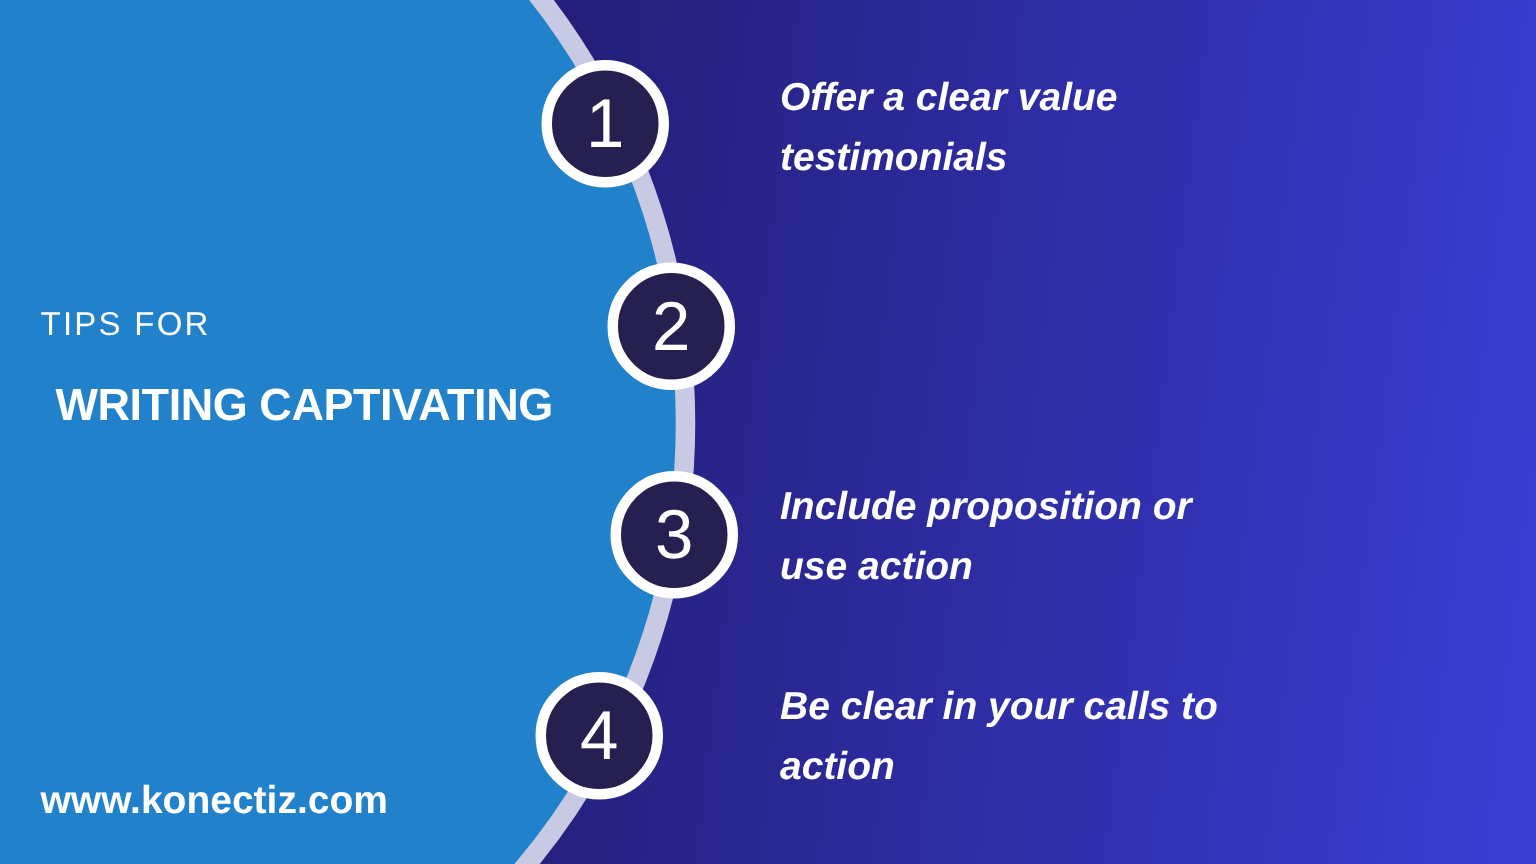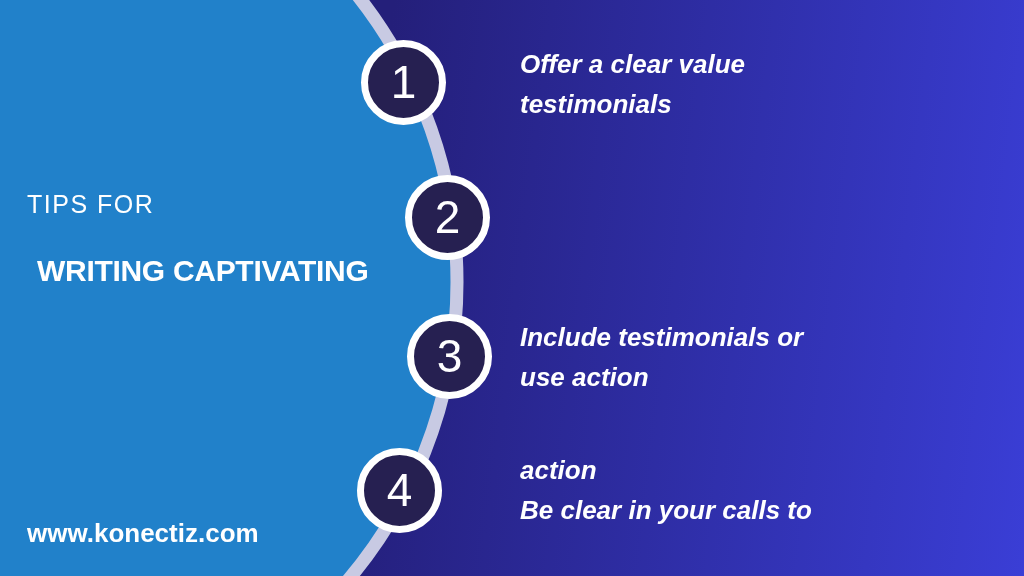--- a/index.html
+++ b/index.html
@@ -20,22 +20,22 @@
     left: 0;
     top: 0;
     width: 1024px;
     height: 576px;
     display: block;
   }
   
   .eyebrow {
     position: absolute;
     left: 27px;
-    top: 190px;
-    font-size: 25px;
+    top: 203px;
+    font-size: 22px;
     font-weight: 400;
     letter-spacing: 1.5px;
   }
   .title {
     position: absolute;
     left: 27px;
     top: 247px;
     font-size: 30px;
     font-weight: 700;
     letter-spacing: -0.3px;
@@ -112,25 +112,25 @@
   </div>
 
   <div class="badge" id="tip2-badge">
     <span>2</span>
   </div>
 
   <div class="badge" id="tip3-badge">
     <span>3</span>
   </div>
   <div class="tip-text" id="tip3-text">
-    <span class="line">Include testimonials or</span>
+    <span class="line">Include proposition or</span>
     <span class="line">use action</span>
   </div>
 
   <div class="badge" id="tip4-badge">
     <span>4</span>
   </div>
   <div class="tip-text" id="tip4-text">
+    <span class="line">Be clear in your calls to</span>
     <span class="line">action</span>
-    <span class="line">Be clear in your calls to</span>
   </div>
 
 </div>
 
 </body></html>

